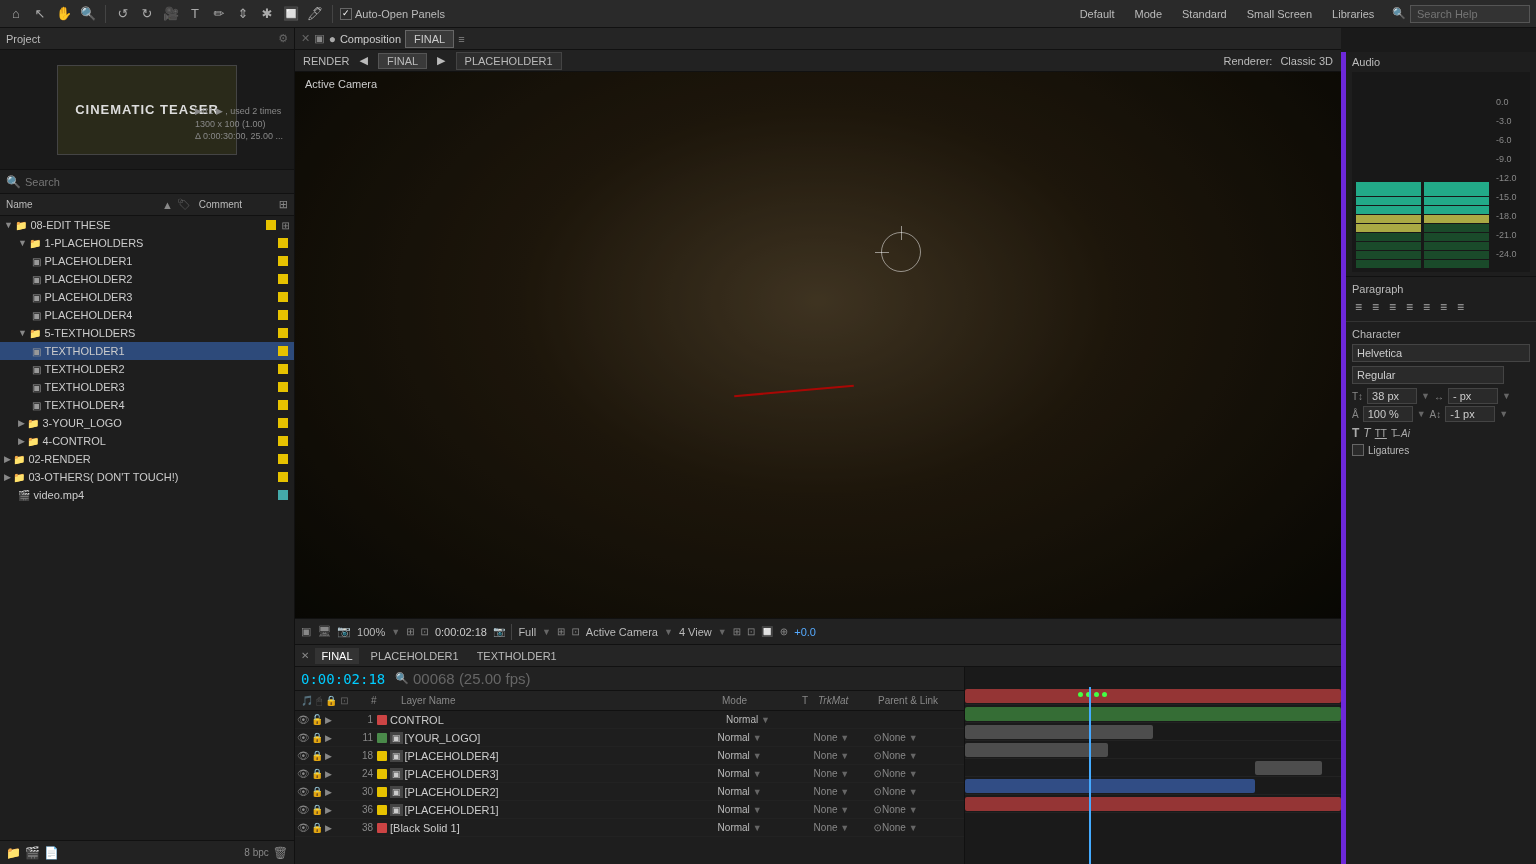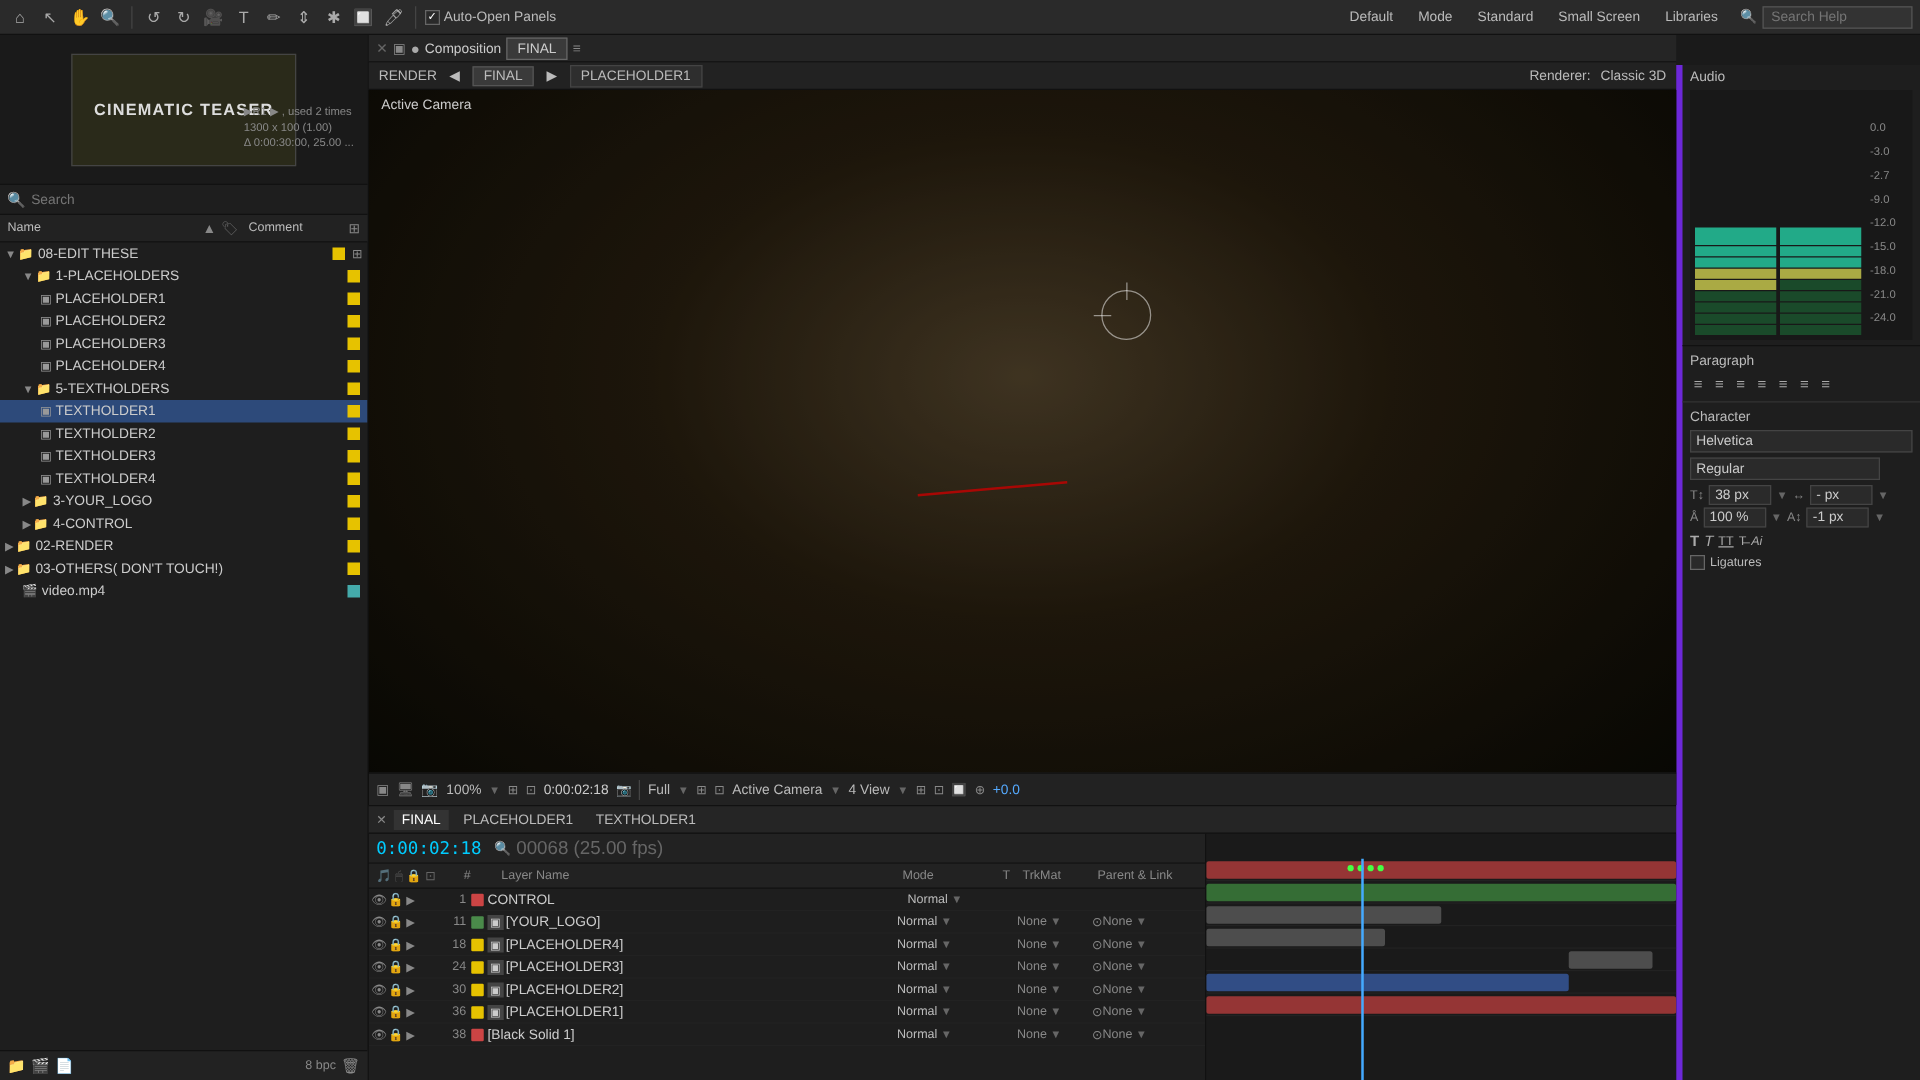--- a/index.html
+++ b/index.html
@@ -121,21 +121,21 @@
     #tl-left { width: 670px; background: #1e1e1e; border-right: 1px solid #111; display: flex; flex-direction: column; }
     #tl-controls { display: flex; align-items: center; padding: 2px 6px; background: #222; height: 24px; border-bottom: 1px solid #111; gap: 4px; }
     #tl-timecode { font-size: 14px; color: #00ccff; font-family: monospace; }
     #tl-fps { font-size: 15px; color: #666; }
     #tl-header { display: flex; align-items: center; padding: 2px 6px; background: #222; height: 20px; border-bottom: 1px solid #111; }
     .tl-col { font-size: 10px; color: #888; }
     .tl-col-num { width: 30px; }
     .tl-col-name { flex: 1; }
     .tl-col-mode { width: 80px; }
     .tl-col-t { width: 16px; }
-    .tl-col-trkmat { width: 60px; }
+    .tl-col-trkmat { width: 60px; font-style: italic; }
     .tl-col-parent { width: 80px; }
     #tl-layers { flex: 1; overflow-y: auto; }
     .tl-layer { display: flex; align-items: center; height: 18px; border-bottom: 1px solid #222; padding: 0 2px; }
     .tl-layer .layer-vis { width: 14px; color: #888; font-size: 10px; cursor: pointer; }
     .tl-layer .layer-lock { width: 14px; color: #888; font-size: 10px; }
     .tl-layer .layer-expand { width: 14px; color: #888; font-size: 9px; cursor: pointer; }
     .tl-layer .layer-type { width: 14px; }
     .tl-layer .layer-num { width: 24px; font-size: 10px; color: #888; text-align: right; padding-right: 4px; }
     .tl-layer .layer-name { flex: 1; font-size: 11px; color: #ccc; }
     .tl-layer .layer-mode { width: 80px; font-size: 10px; color: #bbb; }
@@ -199,20 +199,24 @@
   </div>
   <div class="search-area">
     <span style="color:#888;">🔍</span>
     <input class="search-input" type="text" placeholder="Search Help" style="">
   </div>
 </div>
 
 <div id="main-layout">
 
   <div id="left-panel">
+    <div id="project-tabbar">
+      <span style="cursor:pointer;">Project</span>
+      <span style="margin-left:auto;font-size:11px;color:#666;">⚙</span>
+    </div>
 
     <div id="thumbnail-area">
       <div style="width:180px;height:90px;background:#2a2a1a;border:1px solid #444;display:flex;align-items:center;justify-content:center;flex-direction:column;">
         <div id="thumb-label" style="position:static;font-size:13px;font-weight:bold;color:#ddd;letter-spacing:1px;">CINEMATIC TEASER</div>
       </div>
       <div id="thumb-meta">
         <div>▶R1 ▶ , used 2 times</div>
         <div>1300 x 100 (1.00)</div>
         <div>Δ 0:00:30:00, 25.00 ...</div>
       </div>
@@ -613,21 +617,21 @@
           <div class="meter-segment" style="background:#1a4a2a;"></div>
           <div class="meter-segment" style="background:#1a4a2a;"></div>
           <div class="meter-segment" style="background:#1a4a2a;"></div>
           <div class="meter-segment" style="background:#1a4a2a;"></div>
           <div class="meter-segment" style="background:#1a4a2a;"></div>
         </div>
 
         <div class="meter-labels">
           <div class="meter-label-item">0.0</div>
           <div class="meter-label-item">-3.0</div>
-          <div class="meter-label-item">-2.7</div>
+          <div class="meter-label-item">-6.0</div>
           <div class="meter-label-item">-9.0</div>
           <div class="meter-label-item">-12.0</div>
           <div class="meter-label-item">-15.0</div>
           <div class="meter-label-item">-18.0</div>
           <div class="meter-label-item">-21.0</div>
           <div class="meter-label-item">-24.0</div>
         </div>
       </div>
     </div>
 

